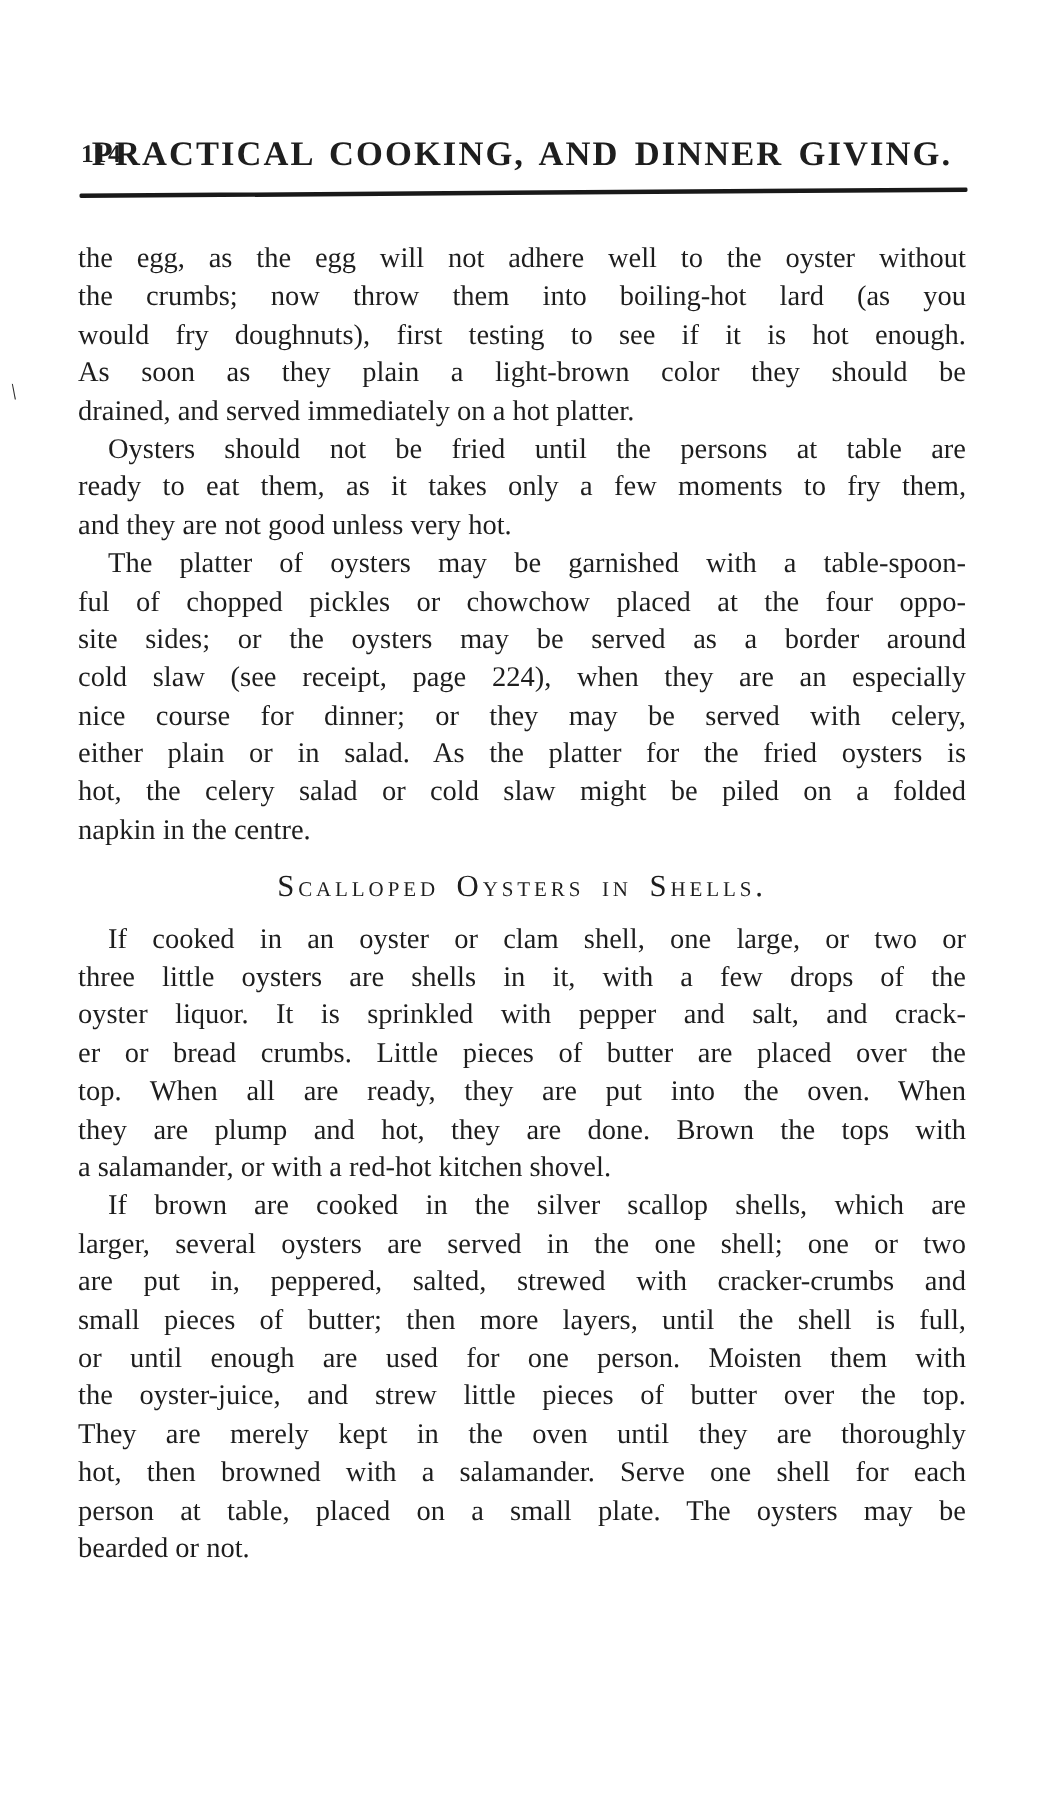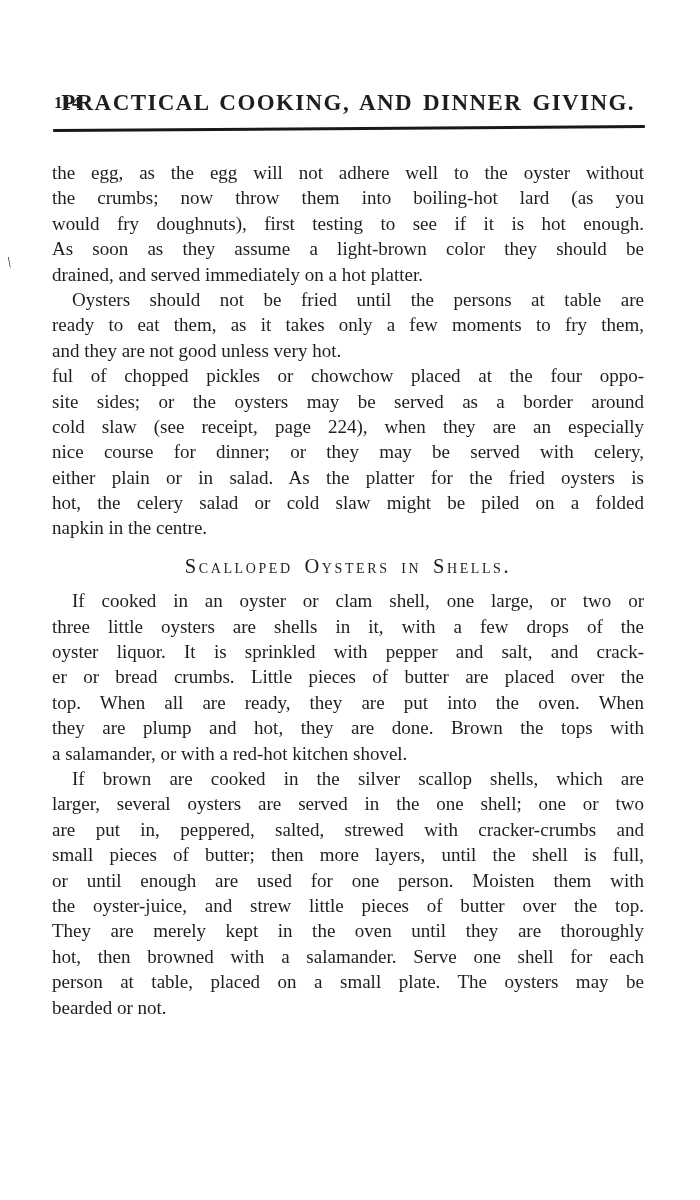--- a/index.html
+++ b/index.html
@@ -84,29 +84,30 @@
     <span class="page-number">114</span>
     <div class="running-title">PRACTICAL COOKING, AND DINNER GIVING.</div>
   </div>
   <div class="header-rule"></div>
   <span class="margin-mark">\</span>
   <div class="page-body">
       <div class="paragraph">
         <div class="line">the egg, as the egg will not adhere well to the oyster without</div>
         <div class="line">the crumbs; now throw them into boiling-hot lard (as you</div>
         <div class="line">would fry doughnuts), first testing to see if it is hot enough.</div>
-        <div class="line">As soon as they assume a light-brown color they should be</div>
+        <div class="line">As soon as they plain a light-brown color they should be</div>
         <div class="line last">drained, and served immediately on a hot platter.</div>
       </div>
       <div class="paragraph">
         <div class="line indent">Oysters should not be fried until the persons at table are</div>
         <div class="line">ready to eat them, as it takes only a few moments to fry them,</div>
         <div class="line last">and they are not good unless very hot.</div>
       </div>
       <div class="paragraph">
+        <div class="line indent">The platter of oysters may be garnished with a table-spoon-</div>
         <div class="line">ful of chopped pickles or chowchow placed at the four oppo-</div>
         <div class="line">site sides; or the oysters may be served as a border around</div>
         <div class="line">cold slaw (see receipt, page 224), when they are an especially</div>
         <div class="line">nice course for dinner; or they may be served with celery,</div>
         <div class="line">either plain or in salad. As the platter for the fried oysters is</div>
         <div class="line">hot, the celery salad or cold slaw might be piled on a folded</div>
         <div class="line last">napkin in the centre.</div>
       </div>
       <div class="section-heading">Scalloped Oysters in Shells.</div>
       <div class="paragraph">

